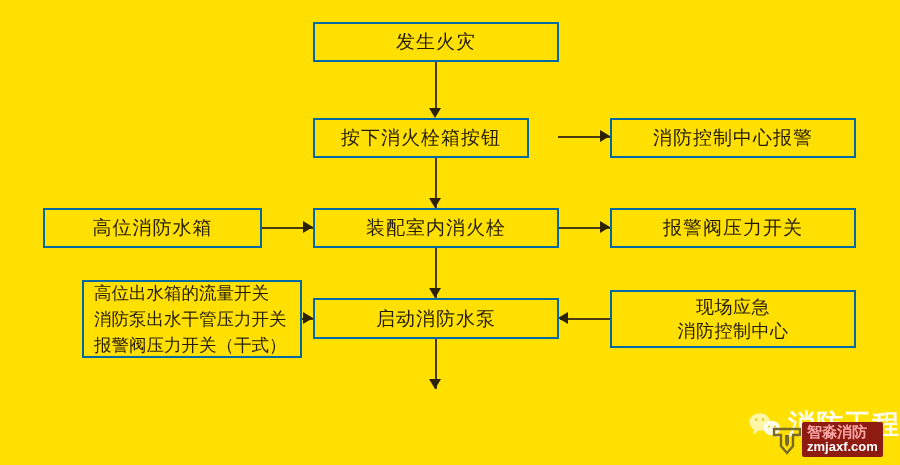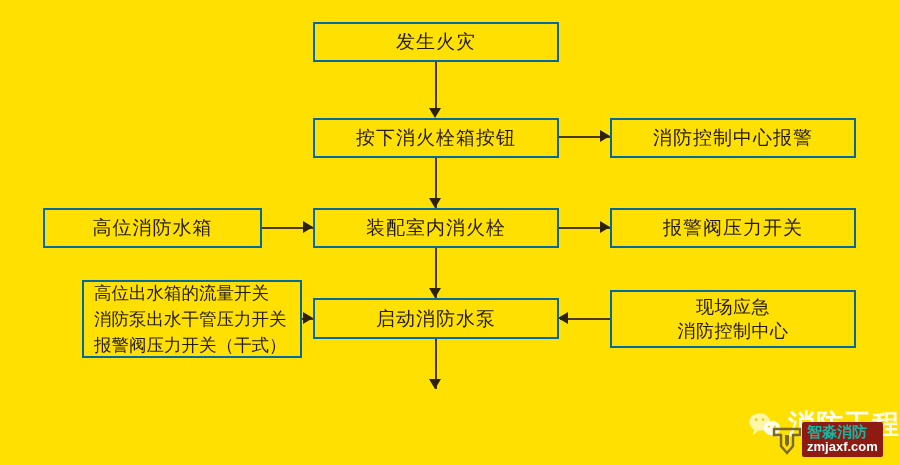--- a/index.html
+++ b/index.html
@@ -84,21 +84,21 @@
     width:120px;height:36px;
   }
   .wm-logo-badge{
     position:absolute;left:30px;top:0px;
     background:#8e1b12;
     padding:1px 5px 2px 5px;
     border-radius:2px;
   }
   .wm-logo-cn{
     font-family:"Liberation Sans","DejaVu Sans",sans-serif;
-    font-size:15px;font-weight:bold;color:#14b8a6;
+    font-size:15px;font-weight:bold;color:#fca5a5;
     letter-spacing:0px;line-height:1.15;white-space:nowrap;
   }
   .wm-logo-url{
     font-family:"Liberation Sans","DejaVu Sans",sans-serif;
     font-size:13px;font-weight:bold;color:#ffffff;
     letter-spacing:0px;line-height:1.15;white-space:nowrap;
   }
   .wm-mark{position:absolute;left:0px;top:4px;width:30px;height:30px;}
 </style>
 </head>
@@ -128,21 +128,21 @@
   <div class="arrow right" style="left:303px;top:312px;"></div>
 
   <div class="line-h" style="left:560px;top:318px;width:52px;"></div>
   <div class="arrow left" style="left:558px;top:312px;"></div>
 
   <div class="line-v" style="left:435px;top:339px;height:50px;"></div>
   <div class="arrow down" style="left:429px;top:379px;"></div>
 
   <div class="node" style="left:313px;top:22px;width:246px;height:40px;">发生火灾</div>
 
-  <div class="node" style="left:313px;top:118px;width:246px;height:40px;">按下消火栓箱按钮</div>
+  <div class="node" style="left:313px;top:118px;width:216px;height:40px;">按下消火栓箱按钮</div>
 
   <div class="node" style="left:610px;top:118px;width:246px;height:40px;">消防控制中心报警</div>
 
   <div class="node" style="left:43px;top:208px;width:219px;height:40px;">高位消防水箱</div>
 
   <div class="node" style="left:313px;top:208px;width:246px;height:40px;">装配室内消火栓</div>
 
   <div class="node" style="left:610px;top:208px;width:246px;height:40px;">报警阀压力开关</div>
 
   <div class="node multi switches" style="left:43px;top:280px;width:220px;height:78px;">高位出水箱的流量开关

